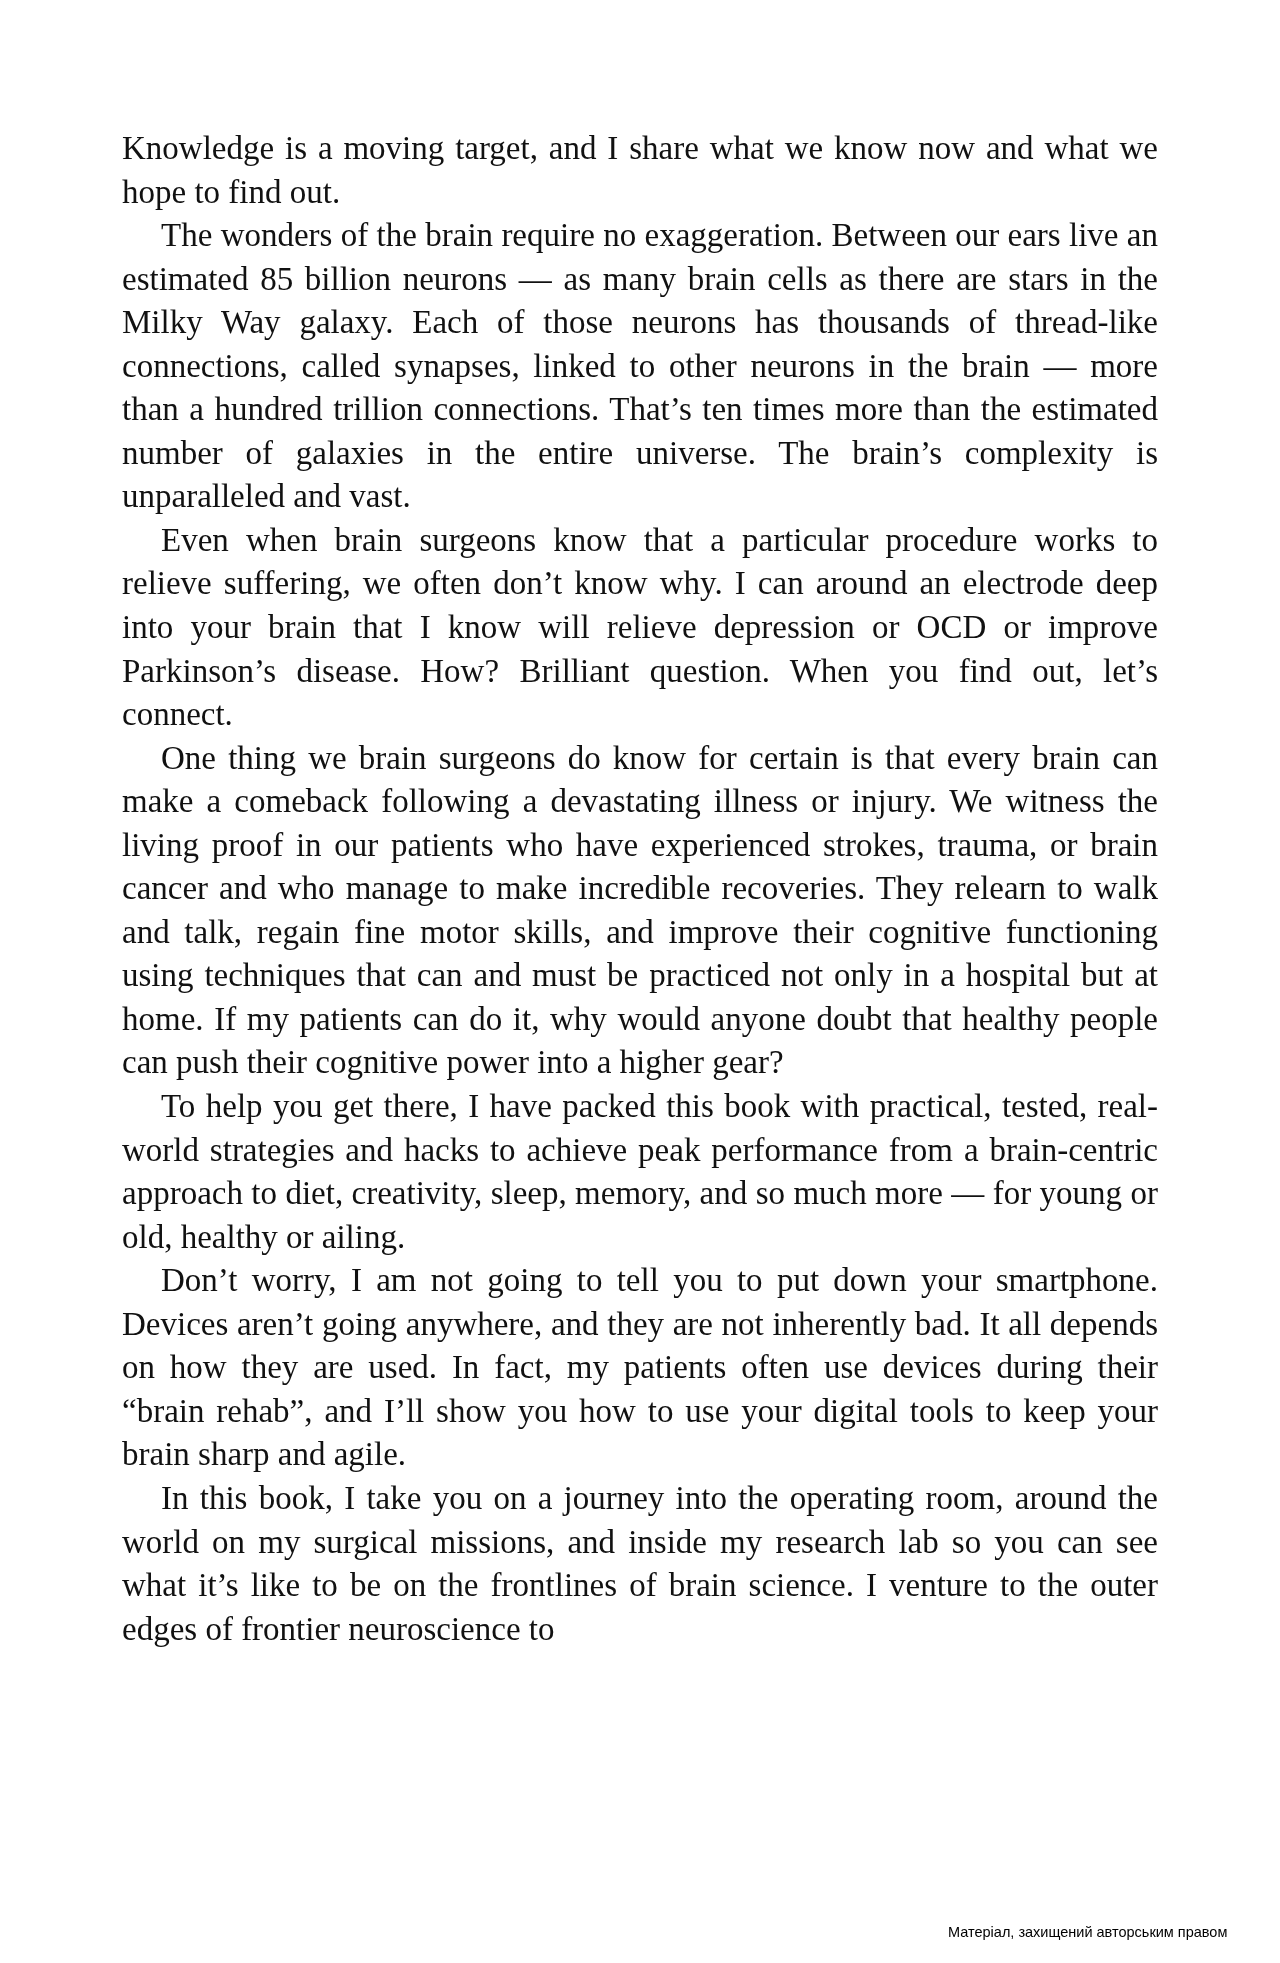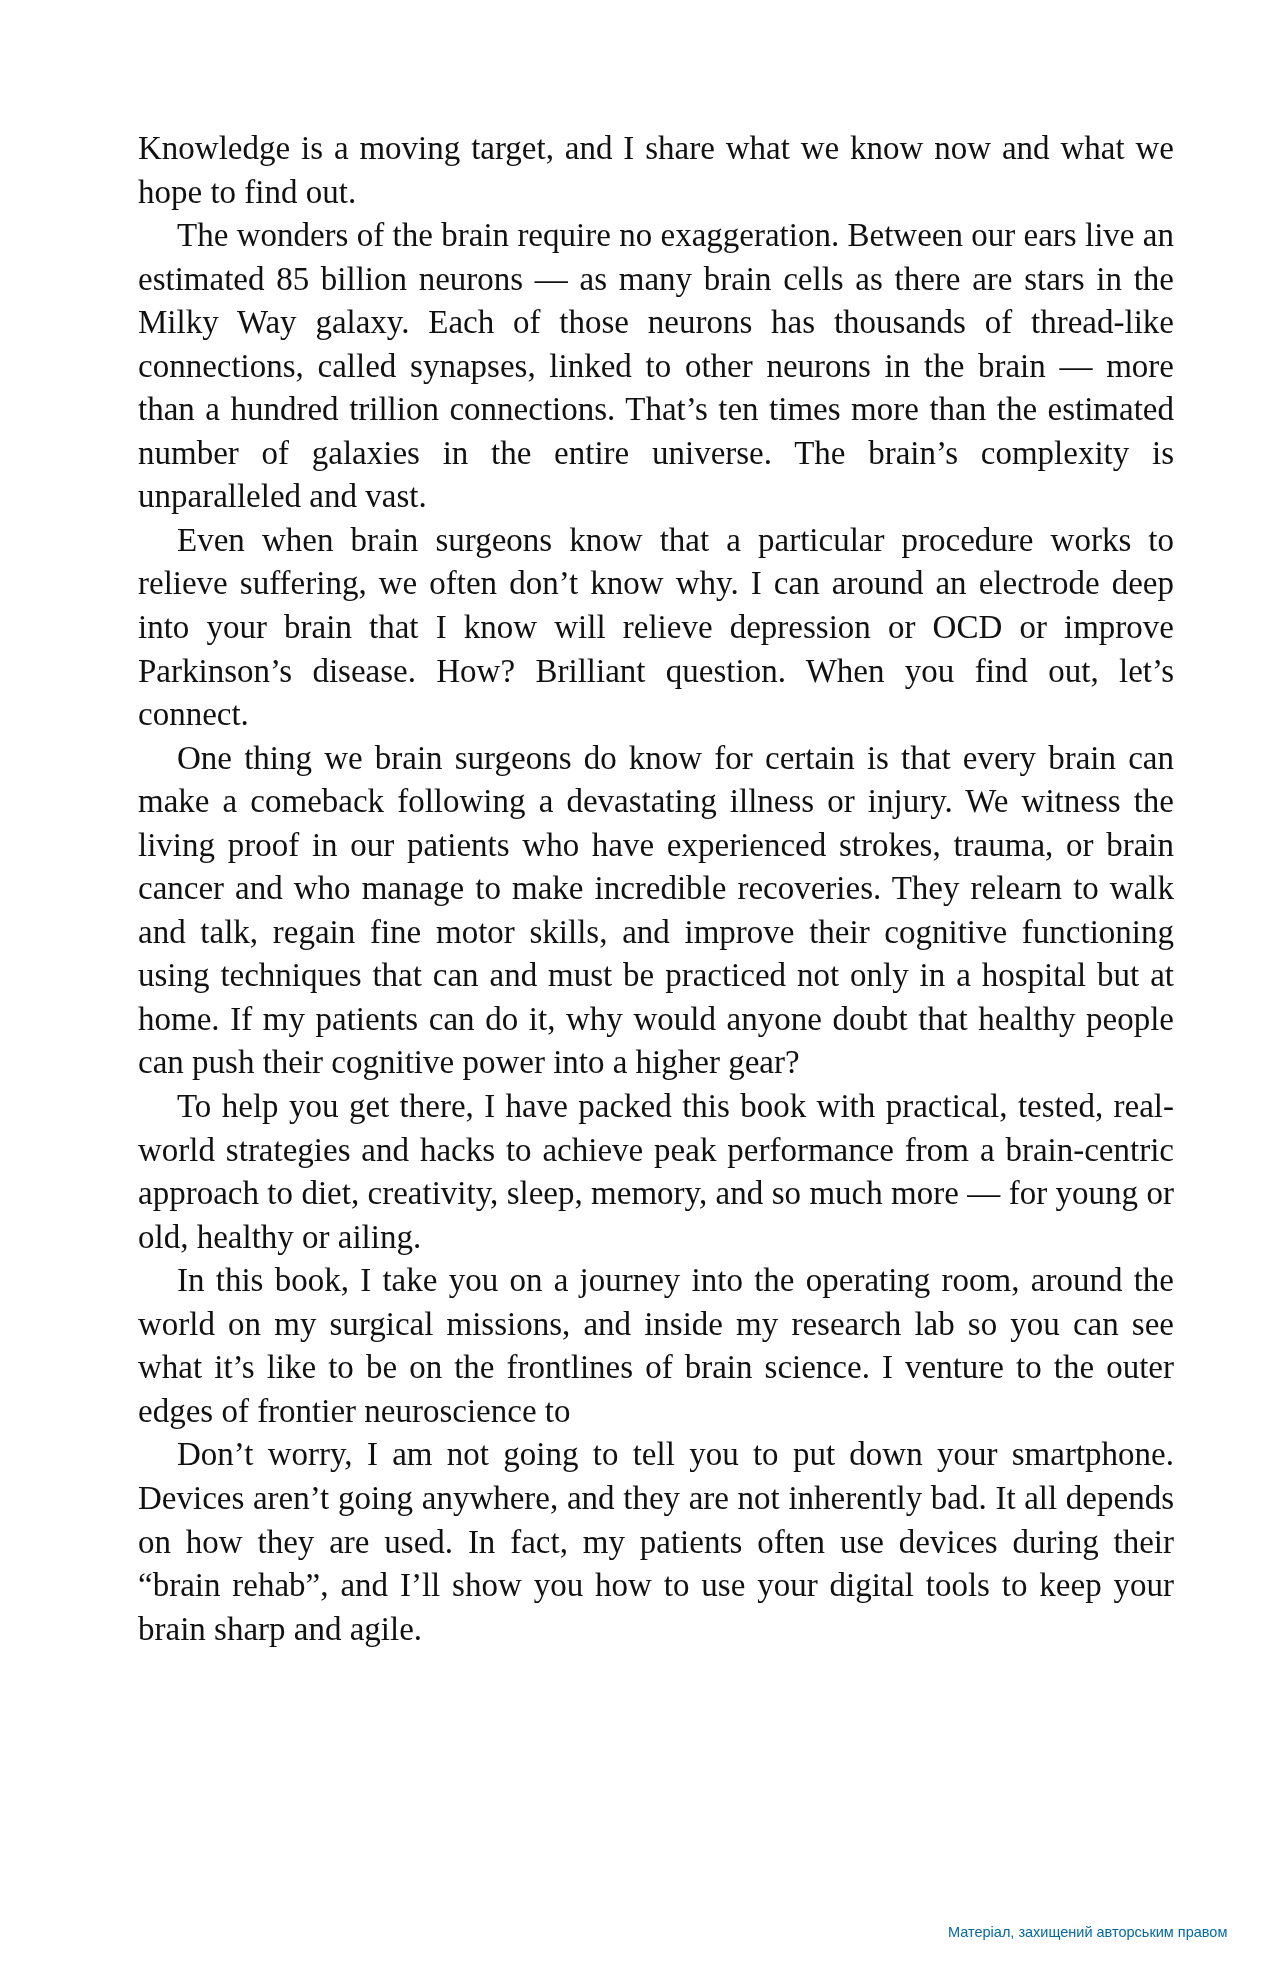--- a/index.html
+++ b/index.html
@@ -15,47 +15,46 @@
   }
   .page {
     position: absolute;
     left: 122px;
     top: 127px;
     width: 1036px;
     font-family: "Liberation Serif", "DejaVu Serif", serif;
     font-size: 33px;
     line-height: 43.55px;
     color: #111111;
-    margin-left: 16px;
   }
   .para {
     margin: 0;
     text-align: justify;
     text-indent: 39px;
     hyphens: none;
   }
   .para.no-indent {
     text-indent: 0;
   }
   .watermark {
     position: absolute;
     left: 948px;
     top: 1924px;
     font-family: "Liberation Sans", "DejaVu Sans", sans-serif;
     font-size: 14.5px;
-    color: #0369a1;
+    color: #000000;
     white-space: nowrap;
   }
 </style>
 </head>
 <body>
 
 <div class="page">
   <p class="para no-indent">Knowledge is a moving target, and I share what we know now and what we hope to find out.</p>
   <p class="para">The wonders of the brain require no exaggeration. Between our ears live an estimated 85 billion neurons — as many brain cells as there are stars in the Milky Way galaxy. Each of those neurons has thousands of thread-like connections, called synapses, linked to other neurons in the brain — more than a hundred trillion connections. That’s ten times more than the estimated number of galaxies in the entire universe. The brain’s complexity is unparalleled and vast.</p>
   <p class="para">Even when brain surgeons know that a particular procedure works to relieve suffering, we often don’t know why. I can around an electrode deep into your brain that I know will relieve depression or OCD or improve Parkinson’s disease. How? Brilliant question. When you find out, let’s connect.</p>
   <p class="para">One thing we brain surgeons do know for certain is that every brain can make a comeback following a devastating illness or injury. We witness the living proof in our patients who have experienced strokes, trauma, or brain cancer and who manage to make incredible recoveries. They relearn to walk and talk, regain fine motor skills, and improve their cognitive functioning using techniques that can and must be practiced not only in a hospital but at home. If my patients can do it, why would anyone doubt that healthy people can push their cognitive power into a higher gear?</p>
   <p class="para">To help you get there, I have packed this book with practical, tested, real-world strategies and hacks to achieve peak performance from a brain-centric approach to diet, creativity, sleep, memory, and so much more — for young or old, healthy or ailing.</p>
+  <p class="para">Don’t worry, I am not going to tell you to put down your smartphone. Devices aren’t going anywhere, and they are not inherently bad. It all depends on how they are used. In fact, my patients often use devices during their “brain rehab”, and I’ll show you how to use your digital tools to keep your brain sharp and agile.</p>
   <p class="para">In this book, I take you on a journey into the operating room, around the world on my surgical missions, and inside my research lab so you can see what it’s like to be on the frontlines of brain science. I venture to the outer edges of frontier neuroscience to</p>
-  <p class="para">Don’t worry, I am not going to tell you to put down your smartphone. Devices aren’t going anywhere, and they are not inherently bad. It all depends on how they are used. In fact, my patients often use devices during their “brain rehab”, and I’ll show you how to use your digital tools to keep your brain sharp and agile.</p>
 </div>
 
 <div class="watermark">Матеріал, захищений авторським правом</div>
 
 </body></html>

